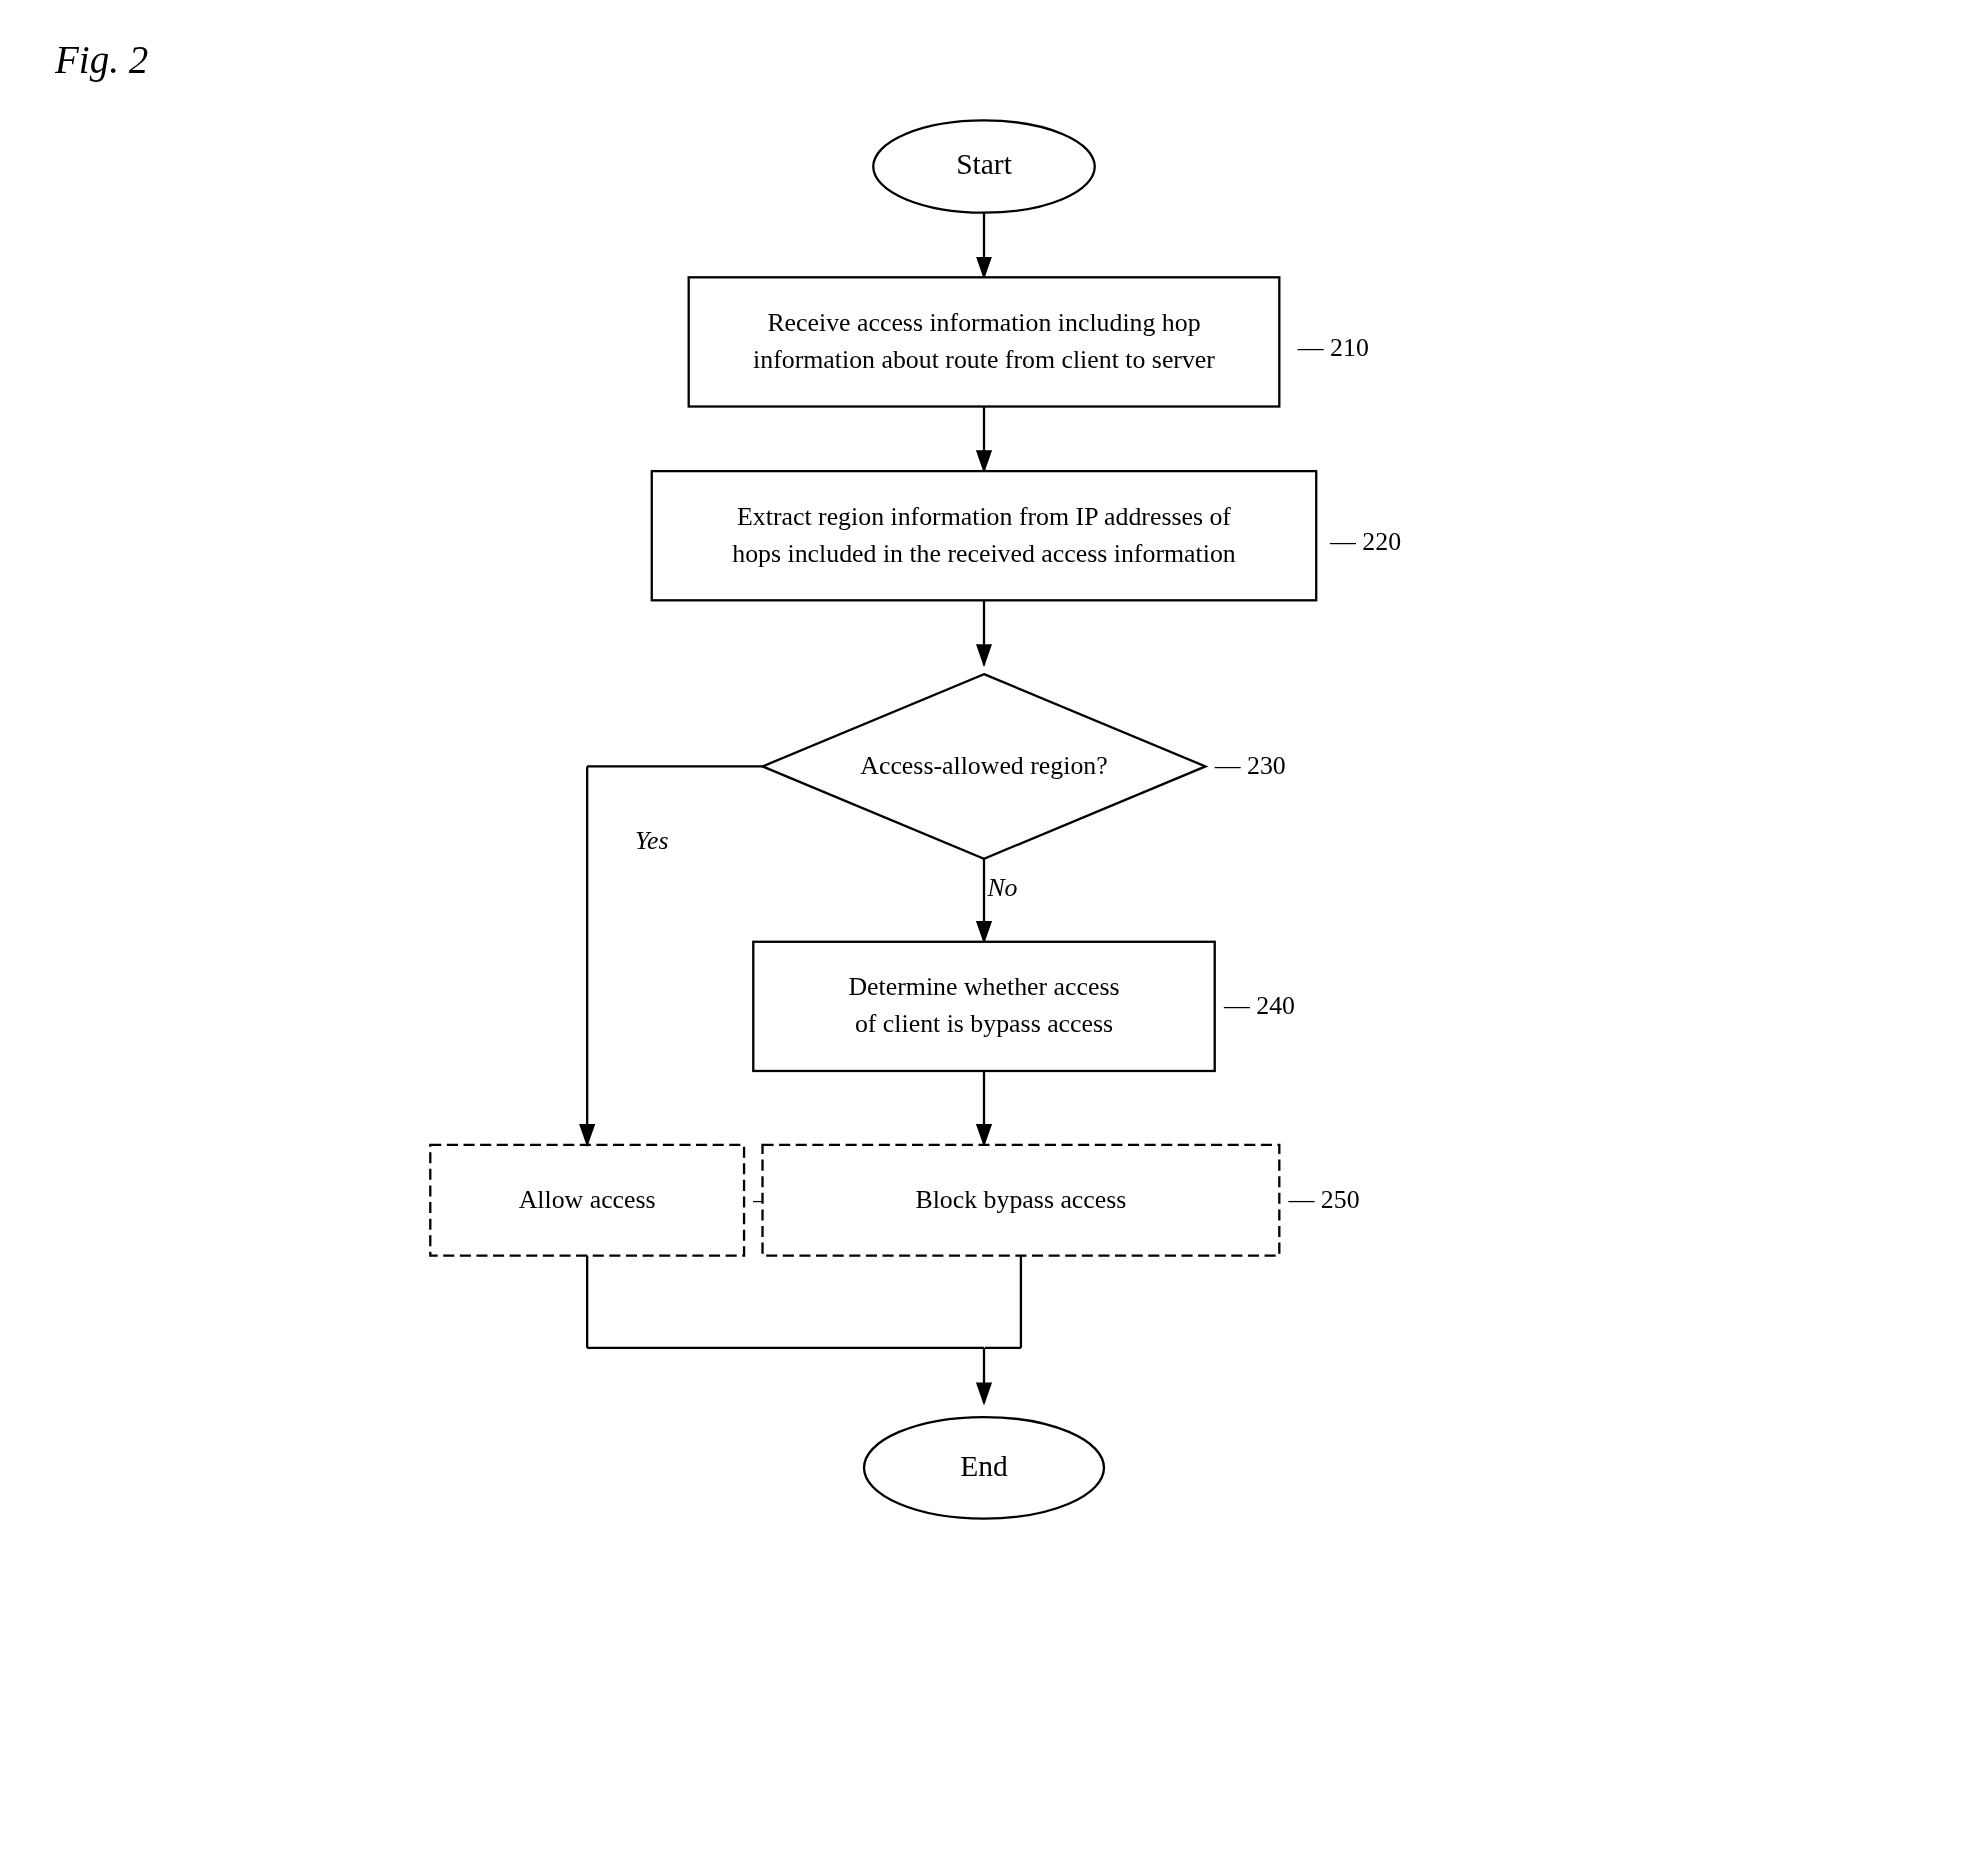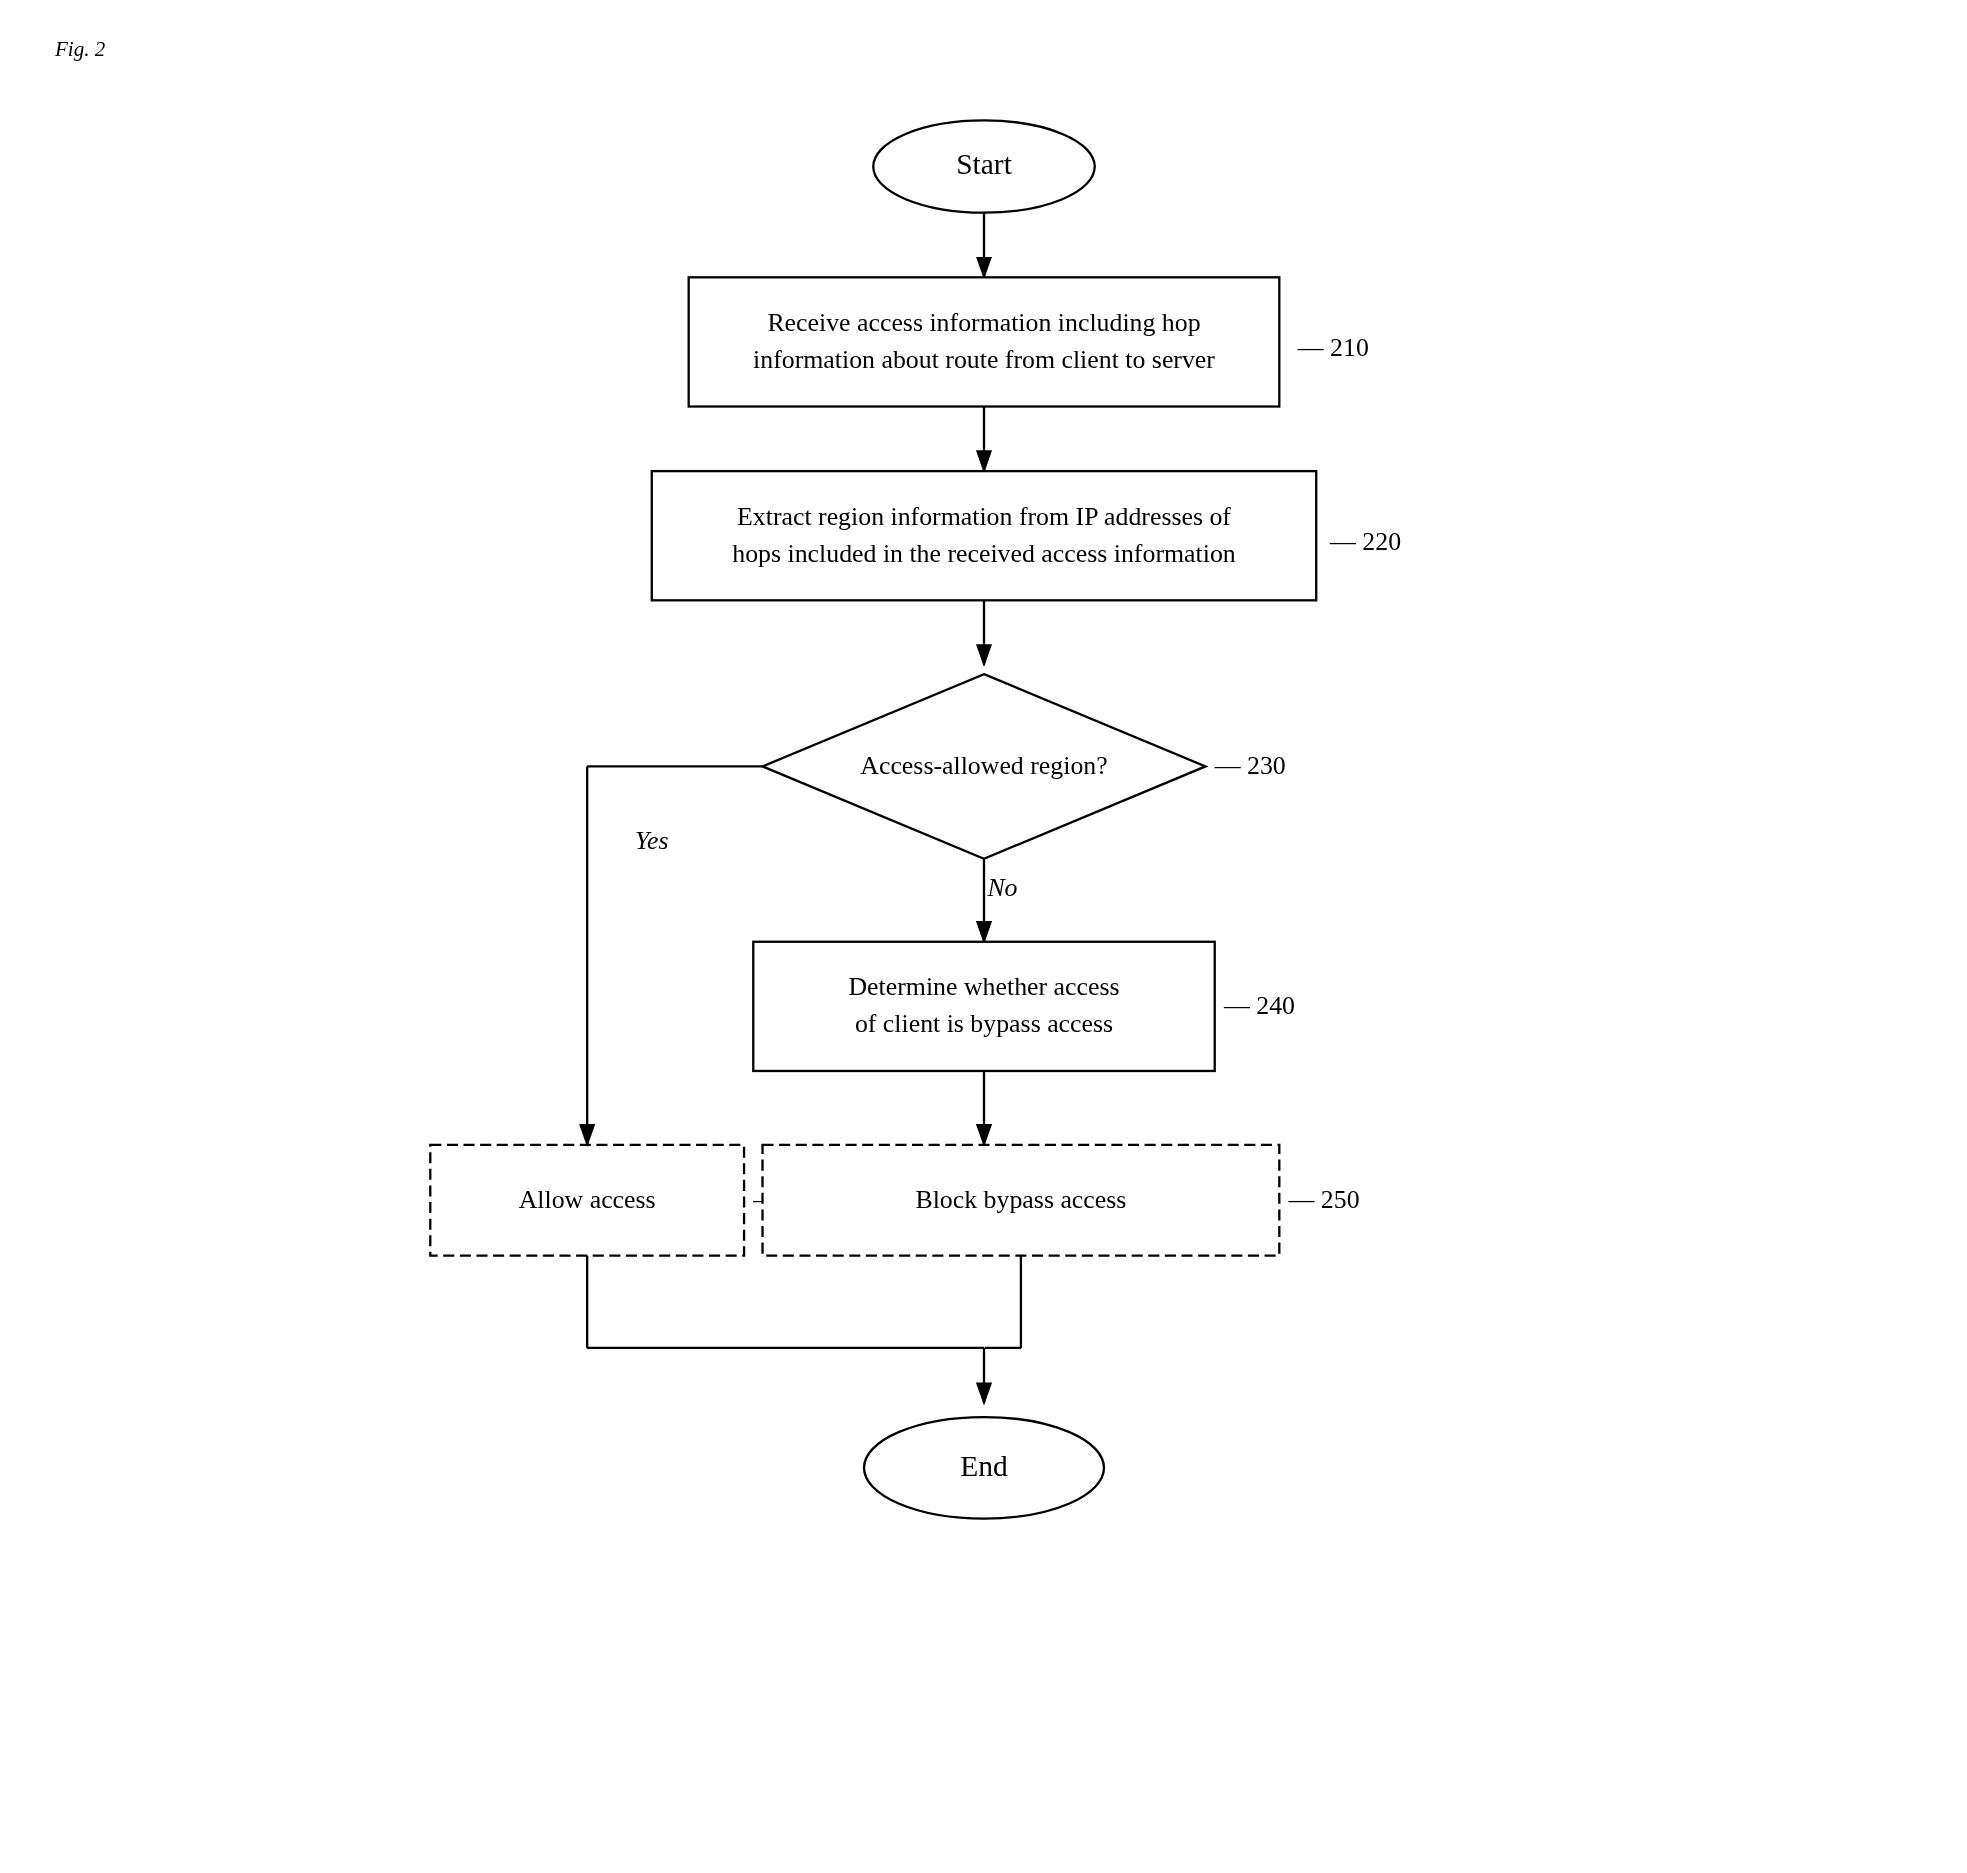--- a/index.html
+++ b/index.html
@@ -9,21 +9,21 @@
       width: 1968px;
       height: 1874px;
       position: relative;
       overflow: hidden;
     }
 
     .fig-label {
       position: absolute;
       top: 37px;
       left: 55px;
-      font-size: 21px;
+      font-size: 39px;
       font-style: italic;
     }
 
     .flowchart-container {
       position: absolute;
       top: 74px;
       left: 0;
       right: 0;
       bottom: 0;
       display: flex;

